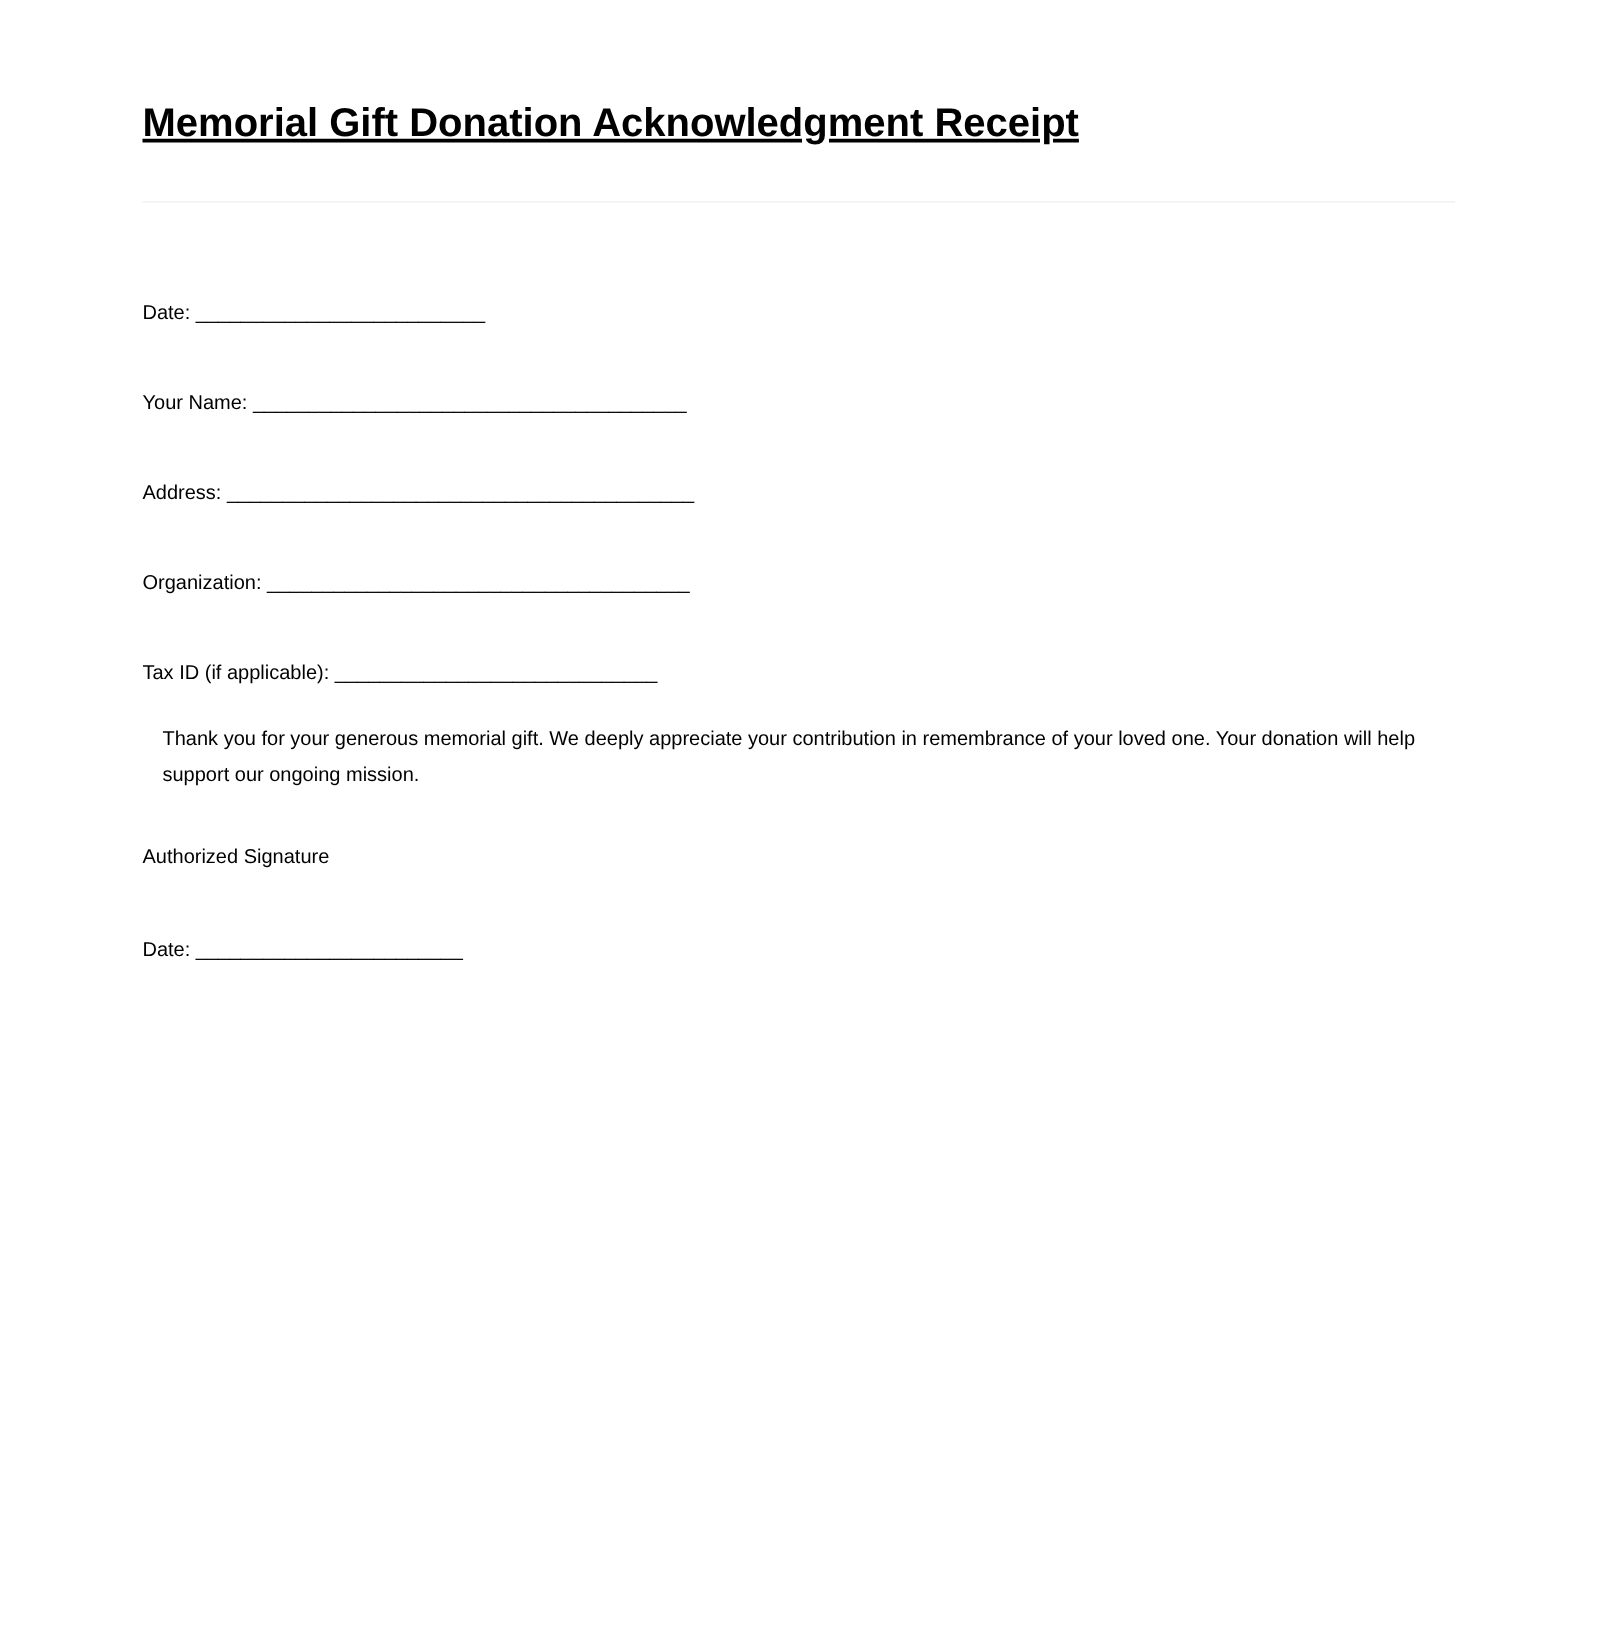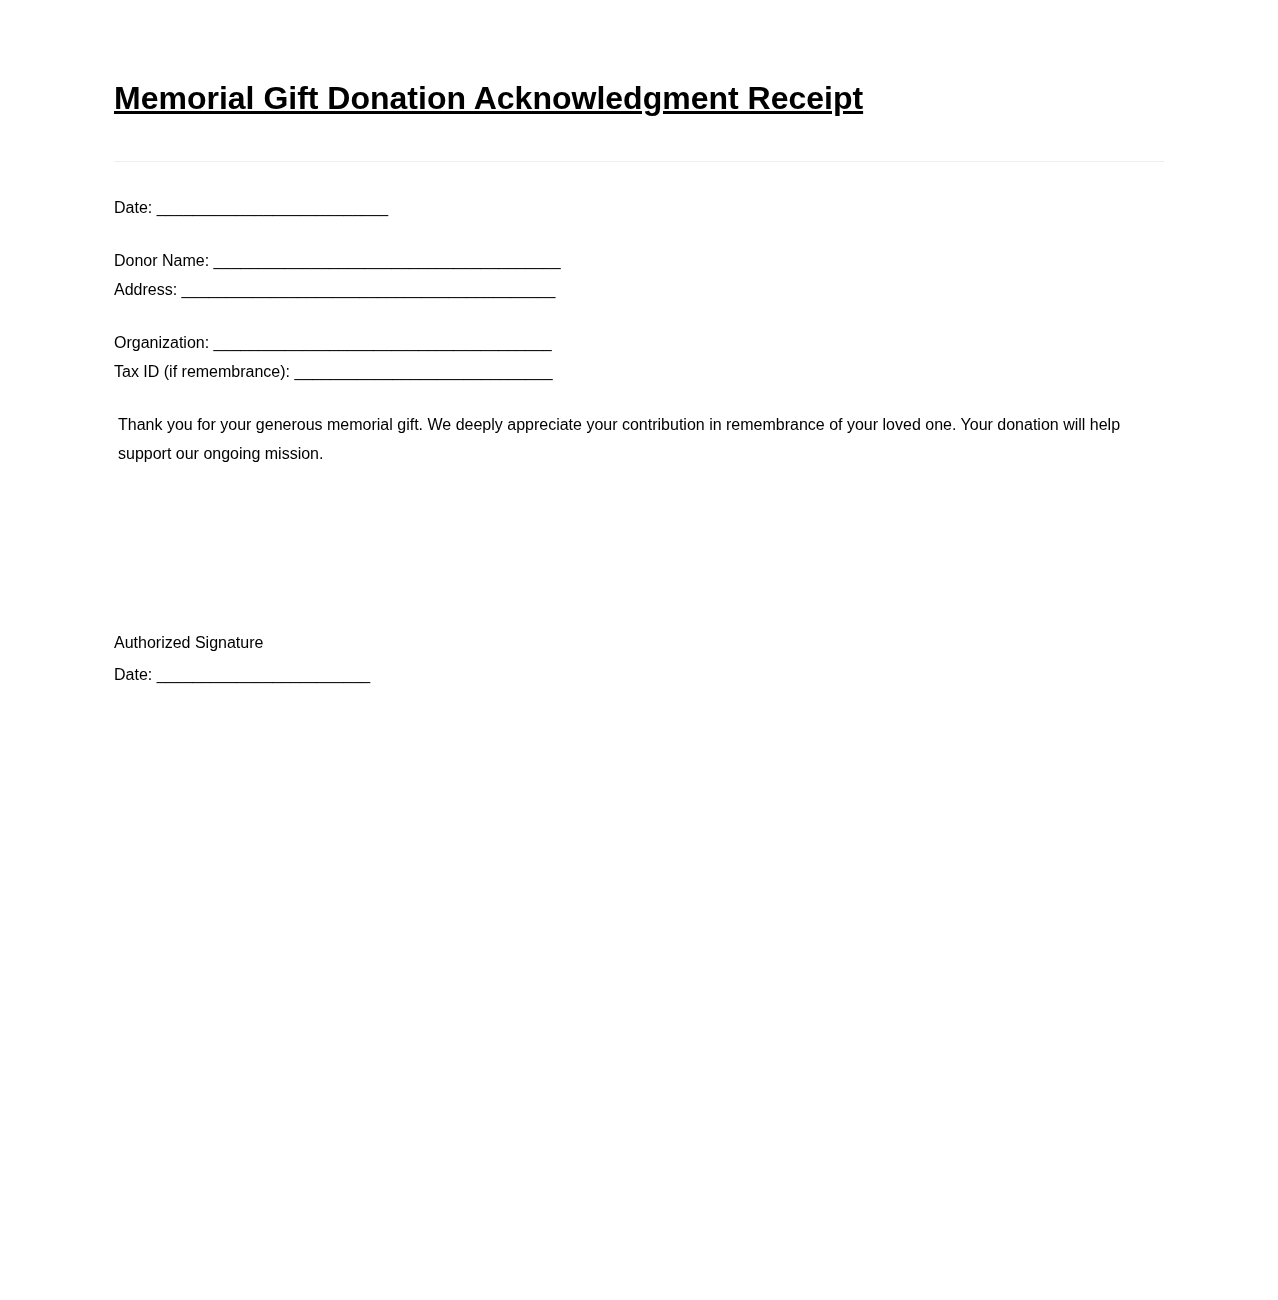--- a/index.html
+++ b/index.html
@@ -2,48 +2,48 @@
 <html><head>
 <meta charset="utf-8">
 <style>
   html, body { margin: 0; padding: 0; background: #ffffff; }
   body { width: 1278px; height: 1300px; font-family: "Liberation Sans", sans-serif; color: #000; }
   .page { position: absolute; left: 114px; top: 0; width: 1050px; }
   h1 { margin: 0; position: absolute; top: 78px; left: 0; font-size: 32px; font-weight: bold; line-height: 40px; white-space: nowrap; text-decoration: underline; }
   .divider { position: absolute; top: 161px; left: 0; width: 1050px; height: 1px; background: #eeeeee; }
   .content { position: absolute; top: 193px; left: 0; width: 1050px; font-size: 16px; }
   .group { margin-bottom: 24px; }
-  .row { line-height: 29px; height: 29px; white-space: pre; }
-  .para { line-height: 29px; margin: 0 0 24px 4px; width: 1020px; }
+  .row { line-height: 29px; height: 29px; white-space: pre; margin-top: 43px; }
+  .para { line-height: 29px; margin: 0 0 24px 16px; width: 1020px; }
   .sig { position: absolute; top: 627px; left: 0; font-size: 16px; }
   .sig .row { line-height: 32px; height: 32px; }
 </style>
 </head>
 <body>
 
 <div class="page">
   <h1>Memorial Gift Donation Acknowledgment Receipt</h1>
   <div class="divider"></div>
 
   <div class="content">
     <div class="group">
       <div class="row"><span>Date: </span><span>__________________________</span></div>
     </div>
 
     <div class="group">
-      <div class="row"><span>Donor Name: </span><span>_______________________________________</span></div>
+      <div class="row"><span>Your Name: </span><span>_______________________________________</span></div>
       <div class="row"><span>Address: </span><span>__________________________________________</span></div>
     </div>
 
     <div class="group">
     </div>
 
     <div class="group">
       <div class="row"><span>Organization: </span><span>______________________________________</span></div>
-      <div class="row"><span>Tax ID (if remembrance): </span><span>_____________________________</span></div>
+      <div class="row"><span>Tax ID (if applicable): </span><span>_____________________________</span></div>
     </div>
 
     <p class="para">Thank you for your generous memorial gift. We deeply appreciate your contribution in remembrance of your loved one. Your donation will help support our ongoing mission.</p>
   </div>
 
   <div class="sig">
     <div class="row">Authorized Signature</div>
     <div class="row"><span>Date: </span><span>________________________</span></div>
   </div>
 </div>

